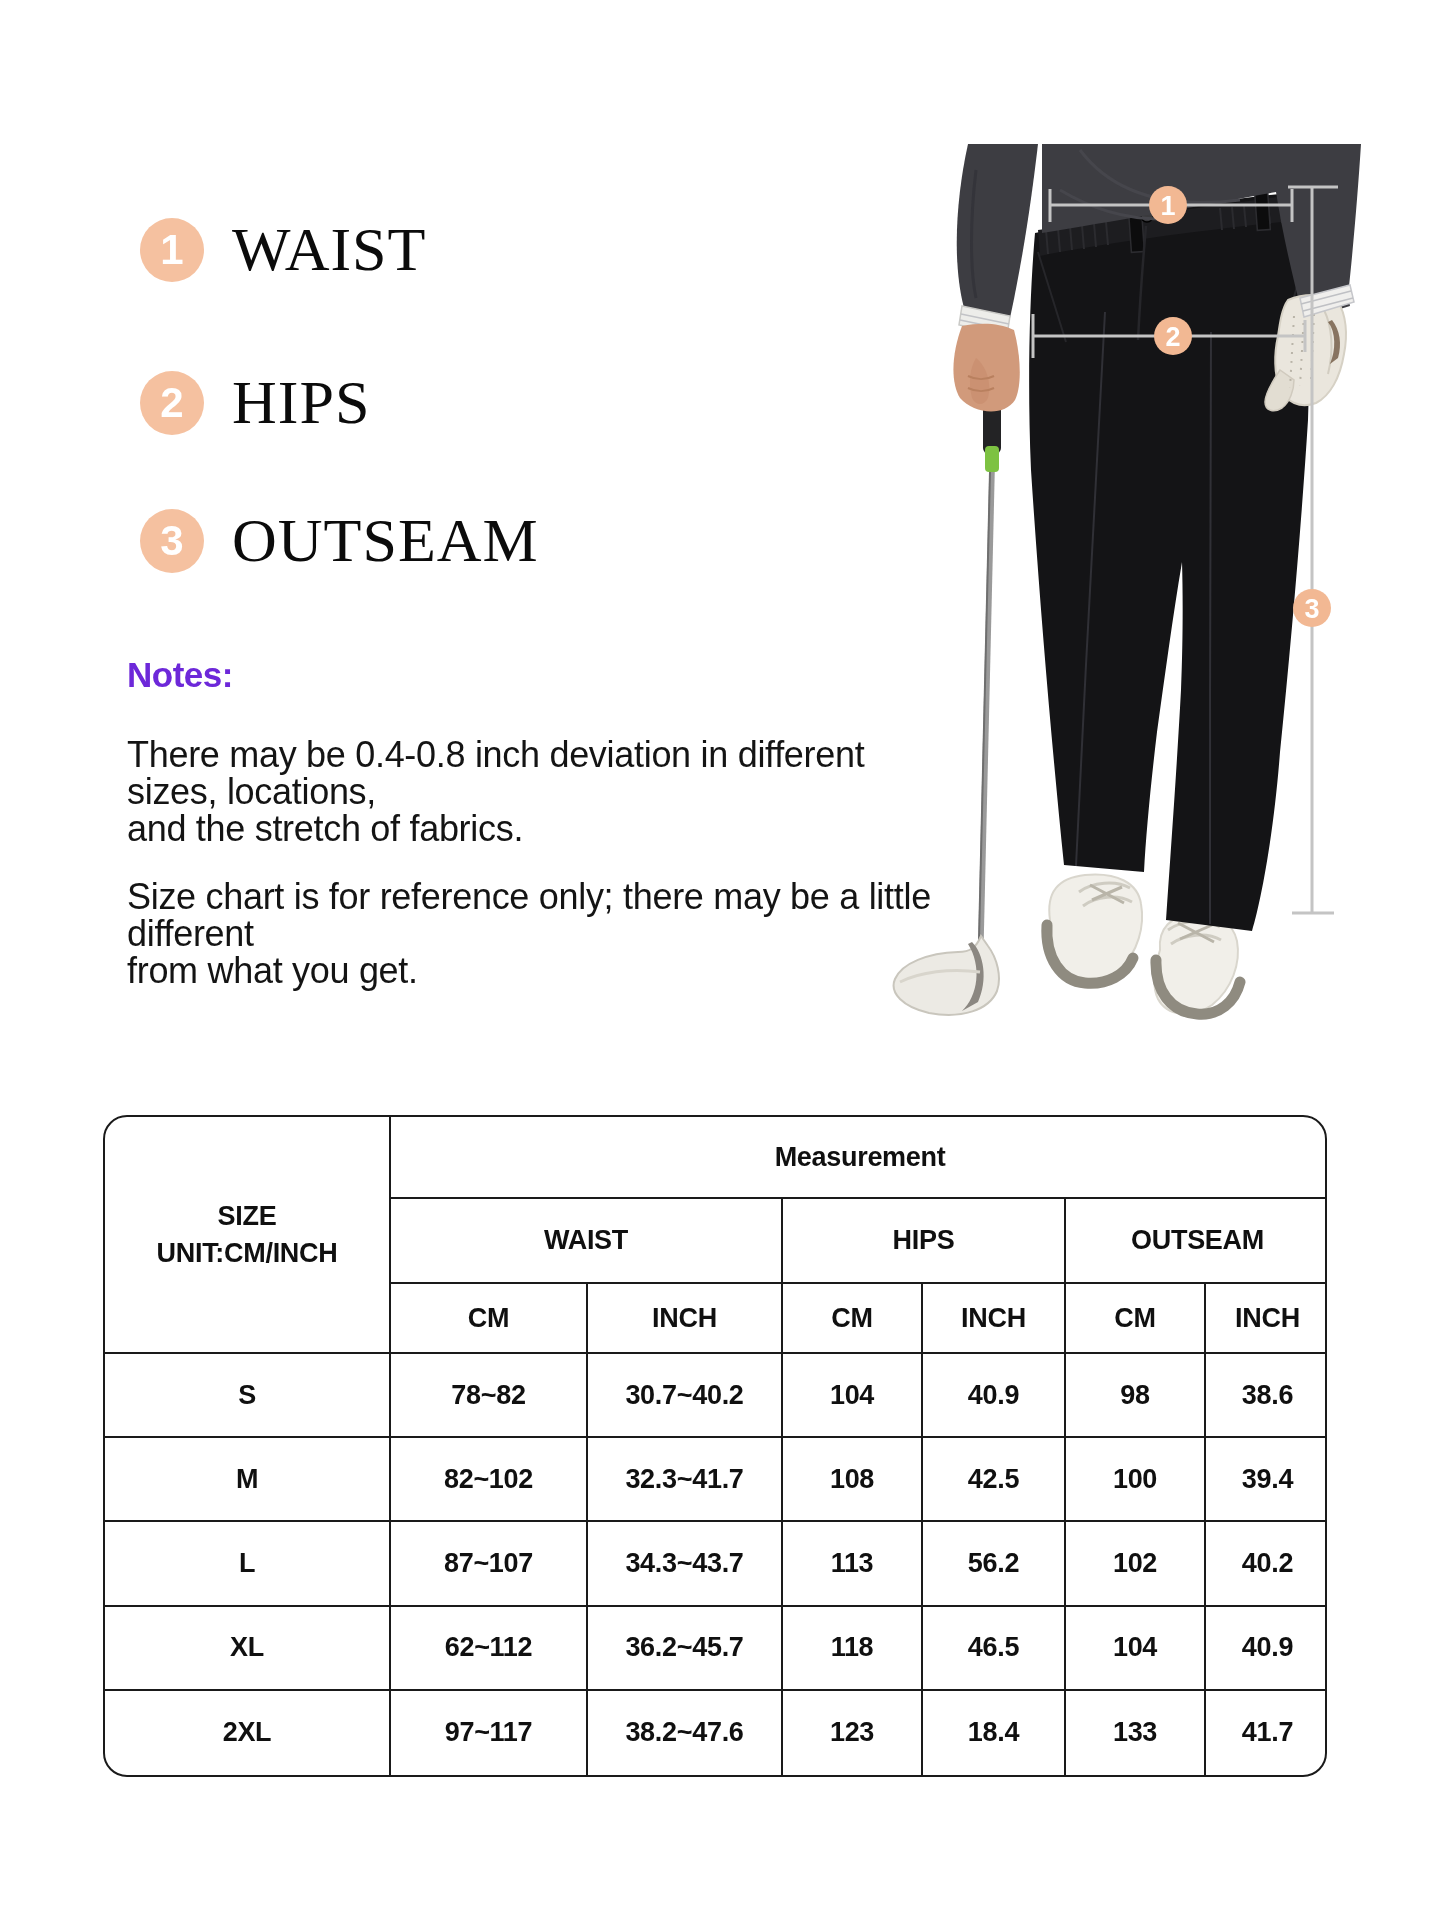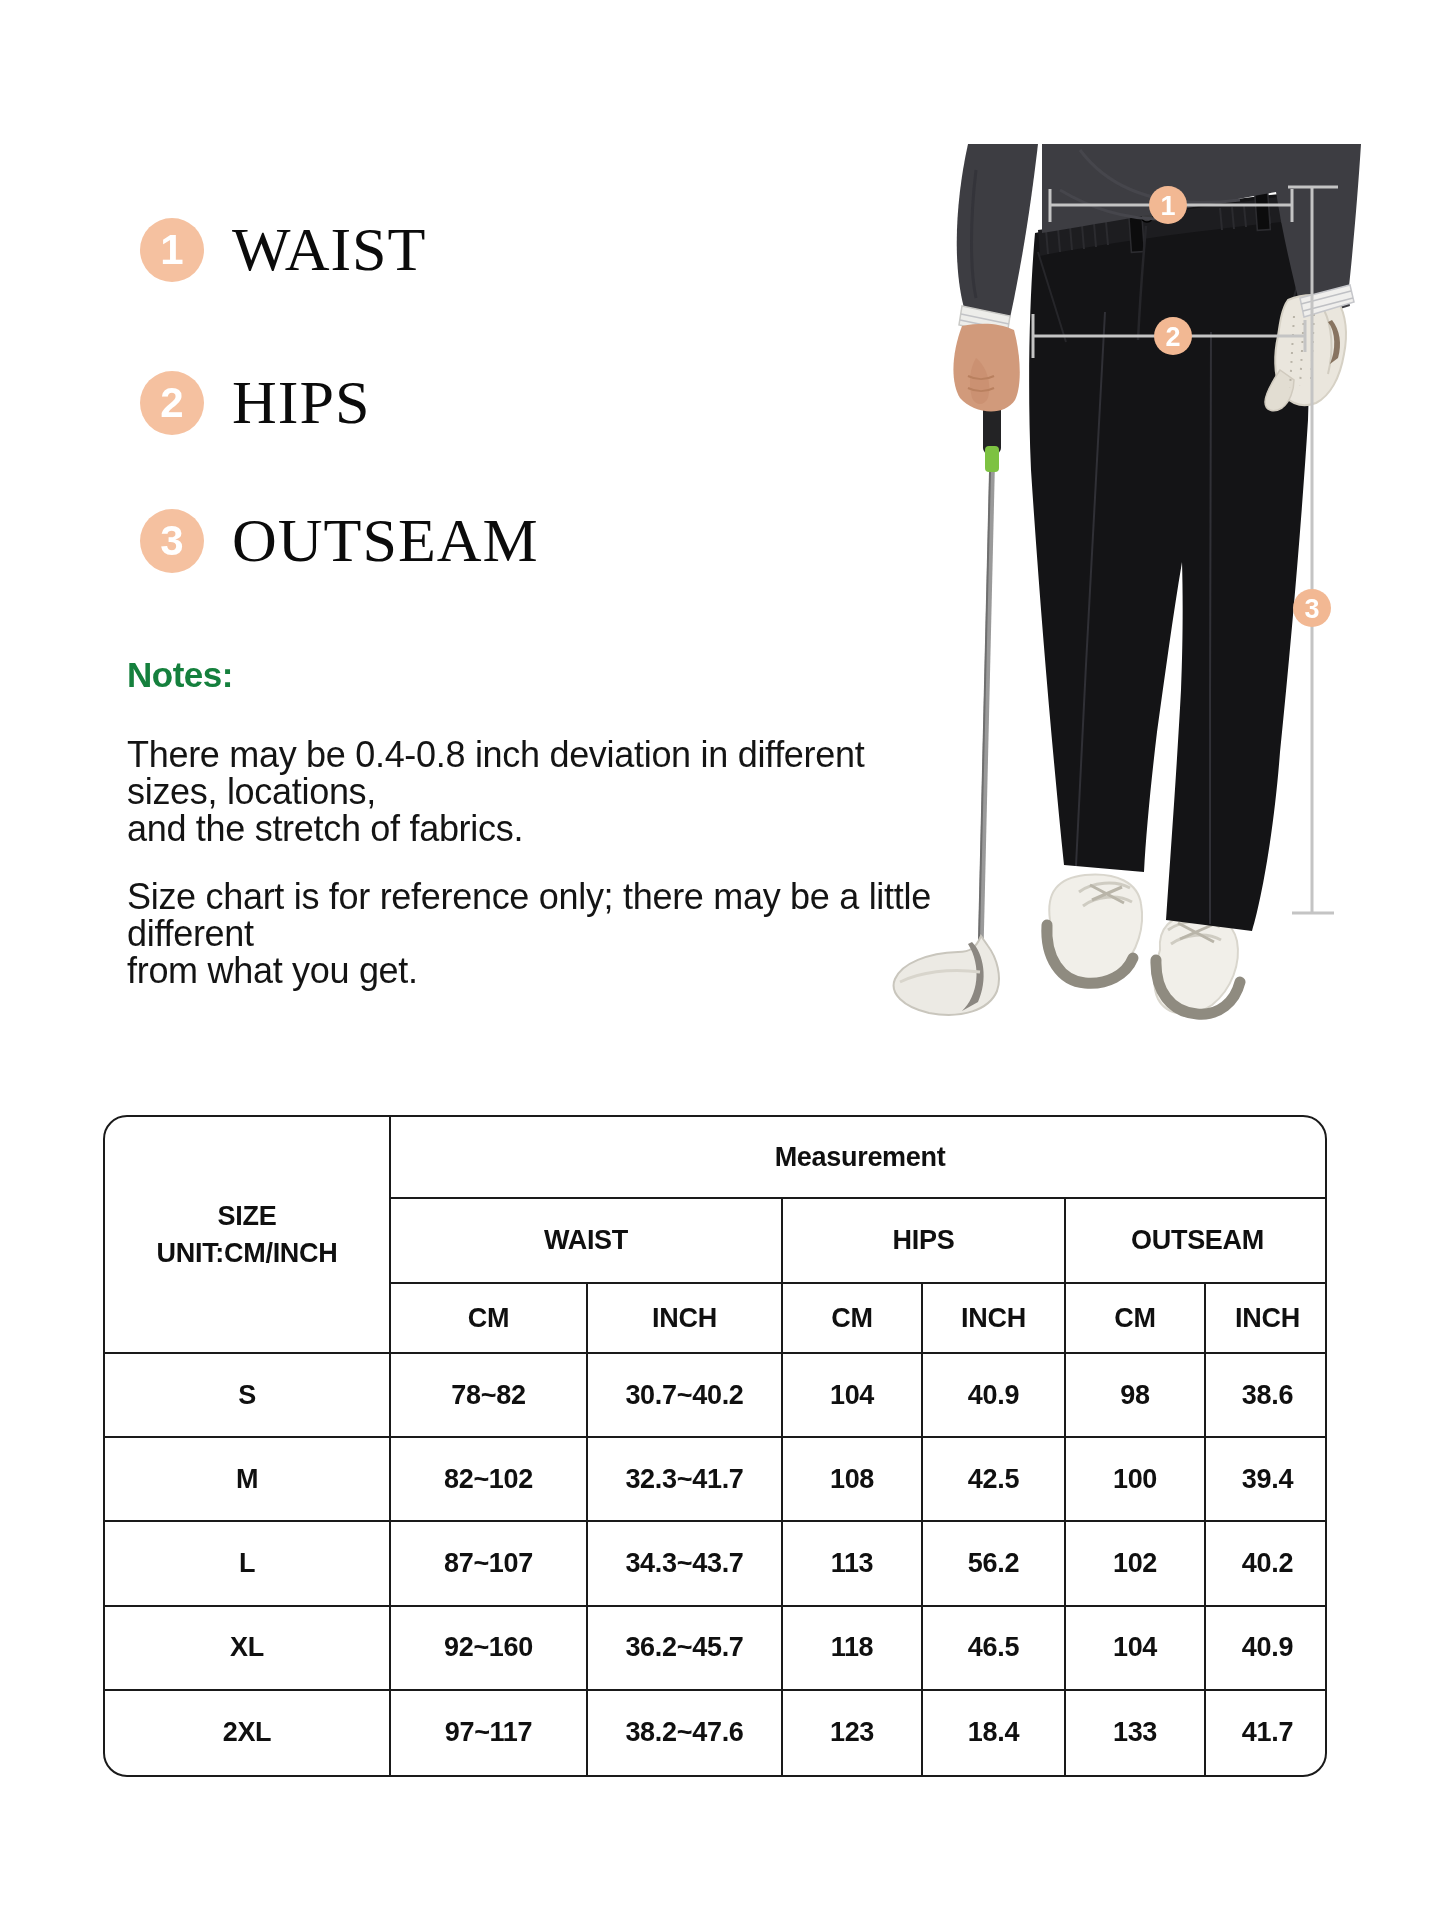--- a/index.html
+++ b/index.html
@@ -8,21 +8,21 @@
 
   
   .legend-item{position:absolute;left:140px;display:flex;align-items:center;gap:28px;}
   .legend-circle{width:64px;height:64px;border-radius:50%;background:#f5c1a0;
                  display:flex;align-items:center;justify-content:center;flex:0 0 auto;}
   .legend-circle span{color:#fff;font-size:42px;font-weight:bold;line-height:1;}
   .legend-label{font-family:"Liberation Serif", serif;font-size:62px;color:#0b0b0b;letter-spacing:1px;}
 
   
   .notes-heading{position:absolute;left:127px;top:655px;font-size:35px;font-weight:bold;
-                 letter-spacing:-0.5px;color:#15803d;}
+                 letter-spacing:-0.5px;color:#6d28d9;}
   .notes-body{position:absolute;left:127px;top:736px;width:820px;font-size:36px;
               line-height:37px;letter-spacing:-0.3px;color:#141414;}
   .notes-body p{margin:0 0 31px 0;white-space:pre-line;}
 
   
   .table-wrap{position:absolute;left:103px;top:1115px;width:1224px;height:662px;
               border:2px solid #1a1a1a;border-radius:24px;overflow:hidden;box-sizing:border-box;}
   table.size{width:100%;height:100%;border-collapse:separate;border-spacing:0;table-layout:fixed;}
   table.size th,table.size td{border-right:2px solid #1a1a1a;border-bottom:2px solid #1a1a1a;
       text-align:center;vertical-align:middle;font-weight:bold;color:#101010;
@@ -220,21 +220,21 @@
         <th>L</th>
         <td>87~107</td>
         <td>34.3~43.7</td>
         <td>113</td>
         <td>56.2</td>
         <td>102</td>
         <td class="last-col">40.2</td>
       </tr>
       <tr class="row-data">
         <th>XL</th>
-        <td>92~160</td>
+        <td>62~112</td>
         <td>36.2~45.7</td>
         <td>118</td>
         <td>46.5</td>
         <td>104</td>
         <td class="last-col">40.9</td>
       </tr>
       <tr class="row-data last-row">
         <th>2XL</th>
         <td>97~117</td>
         <td>38.2~47.6</td>

